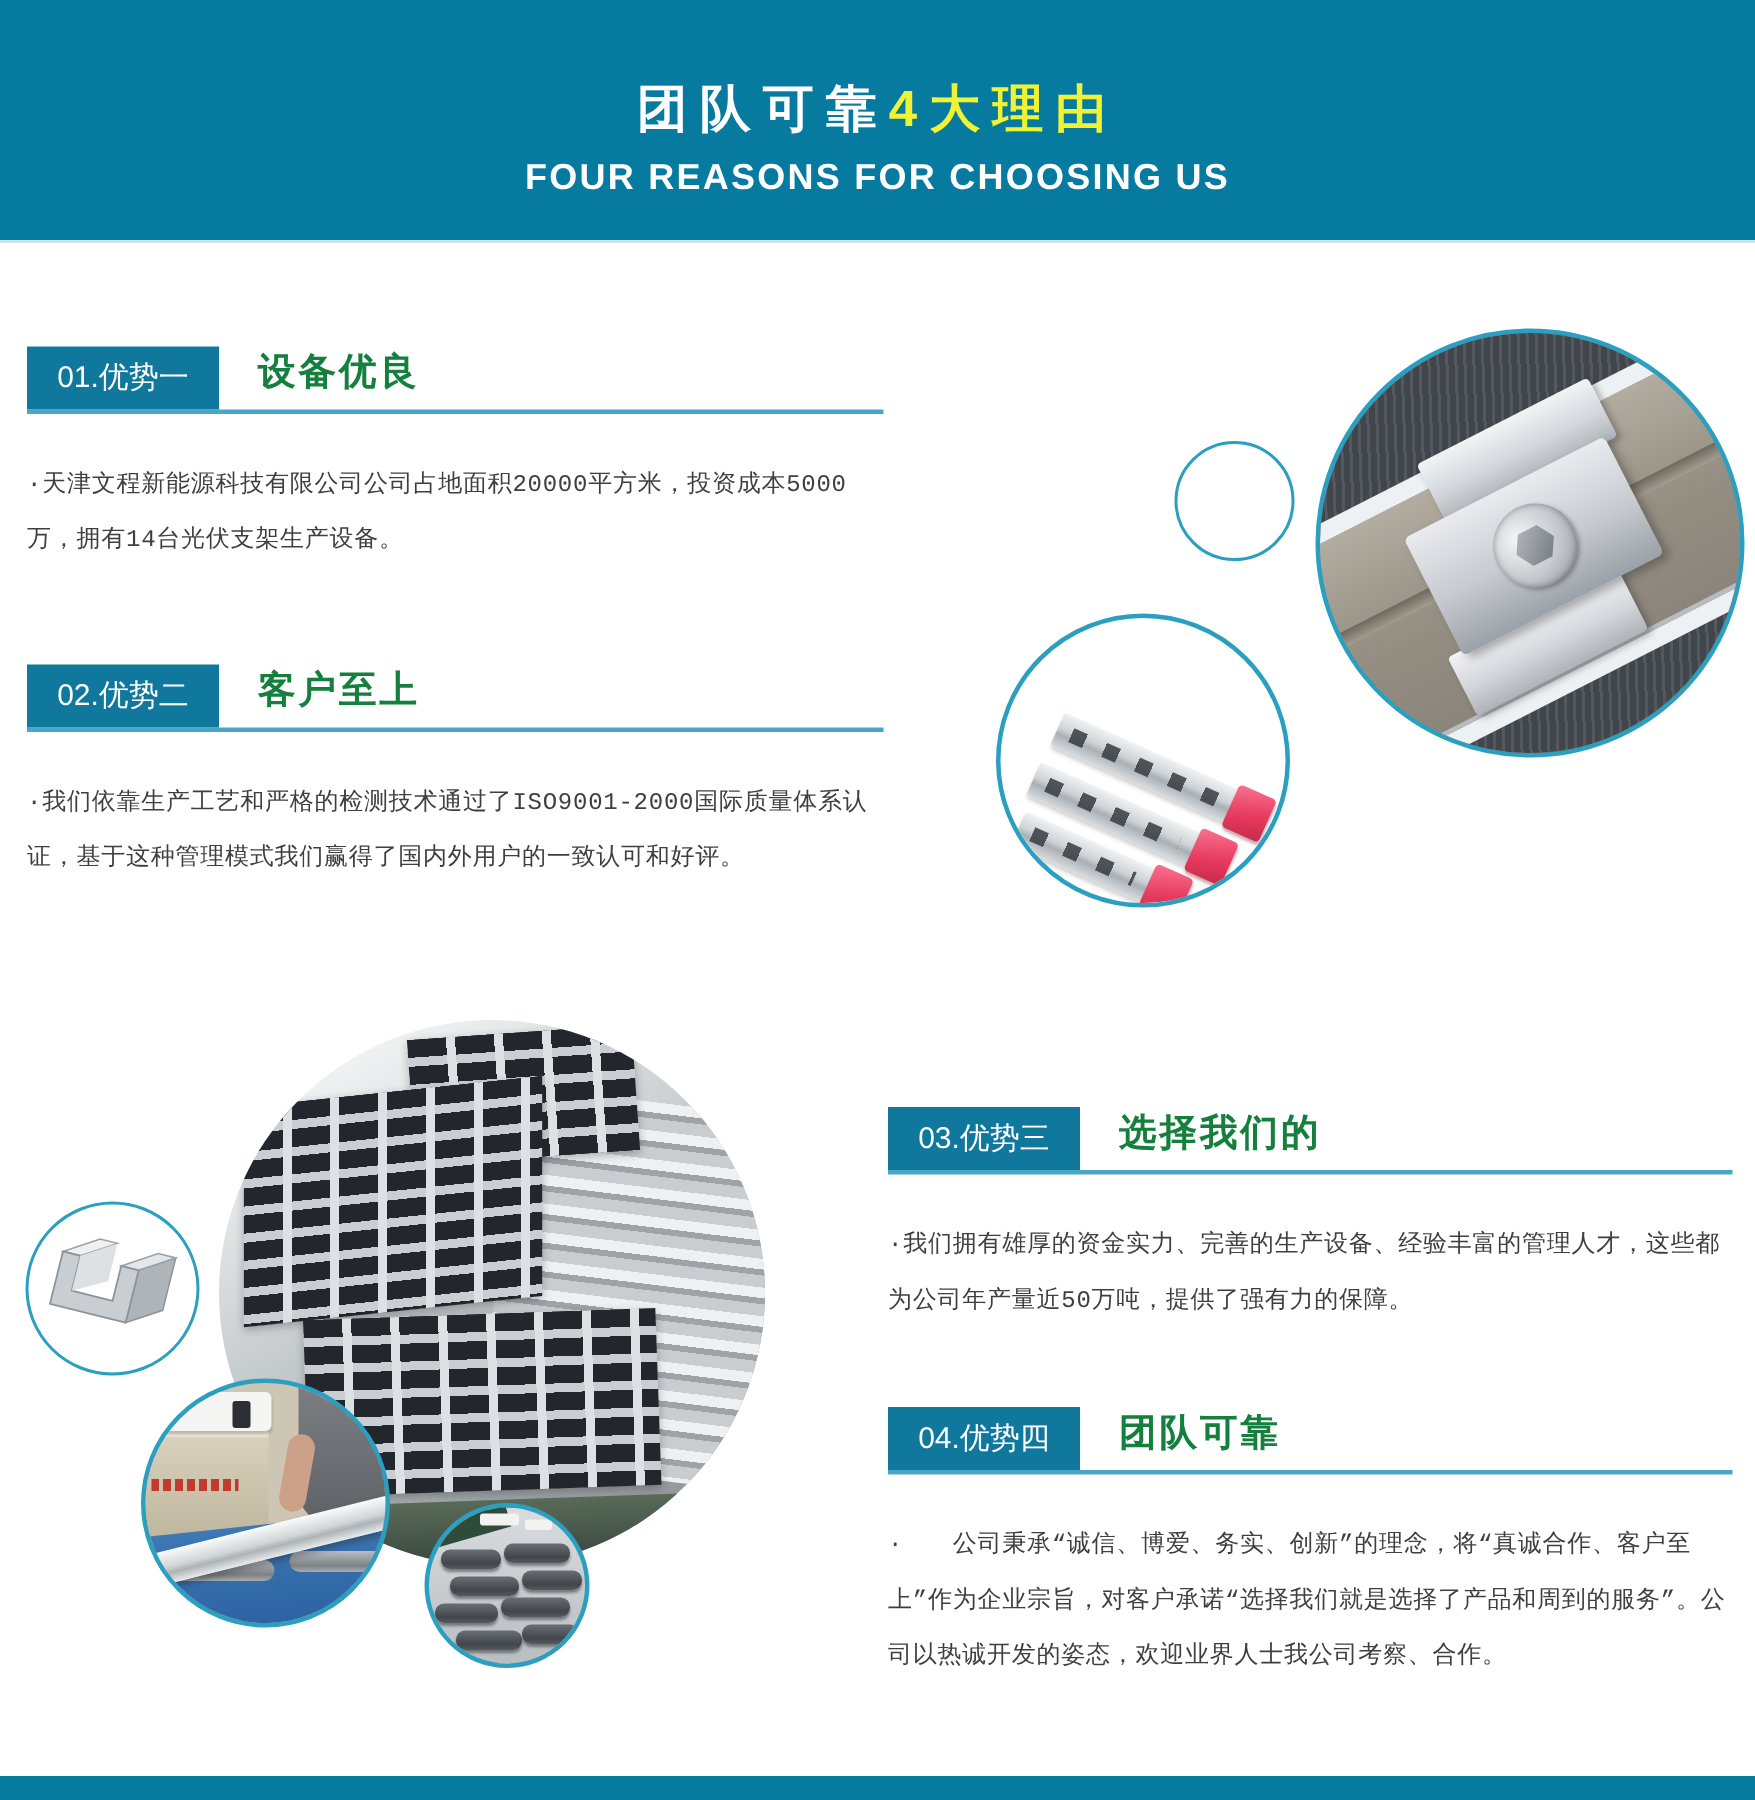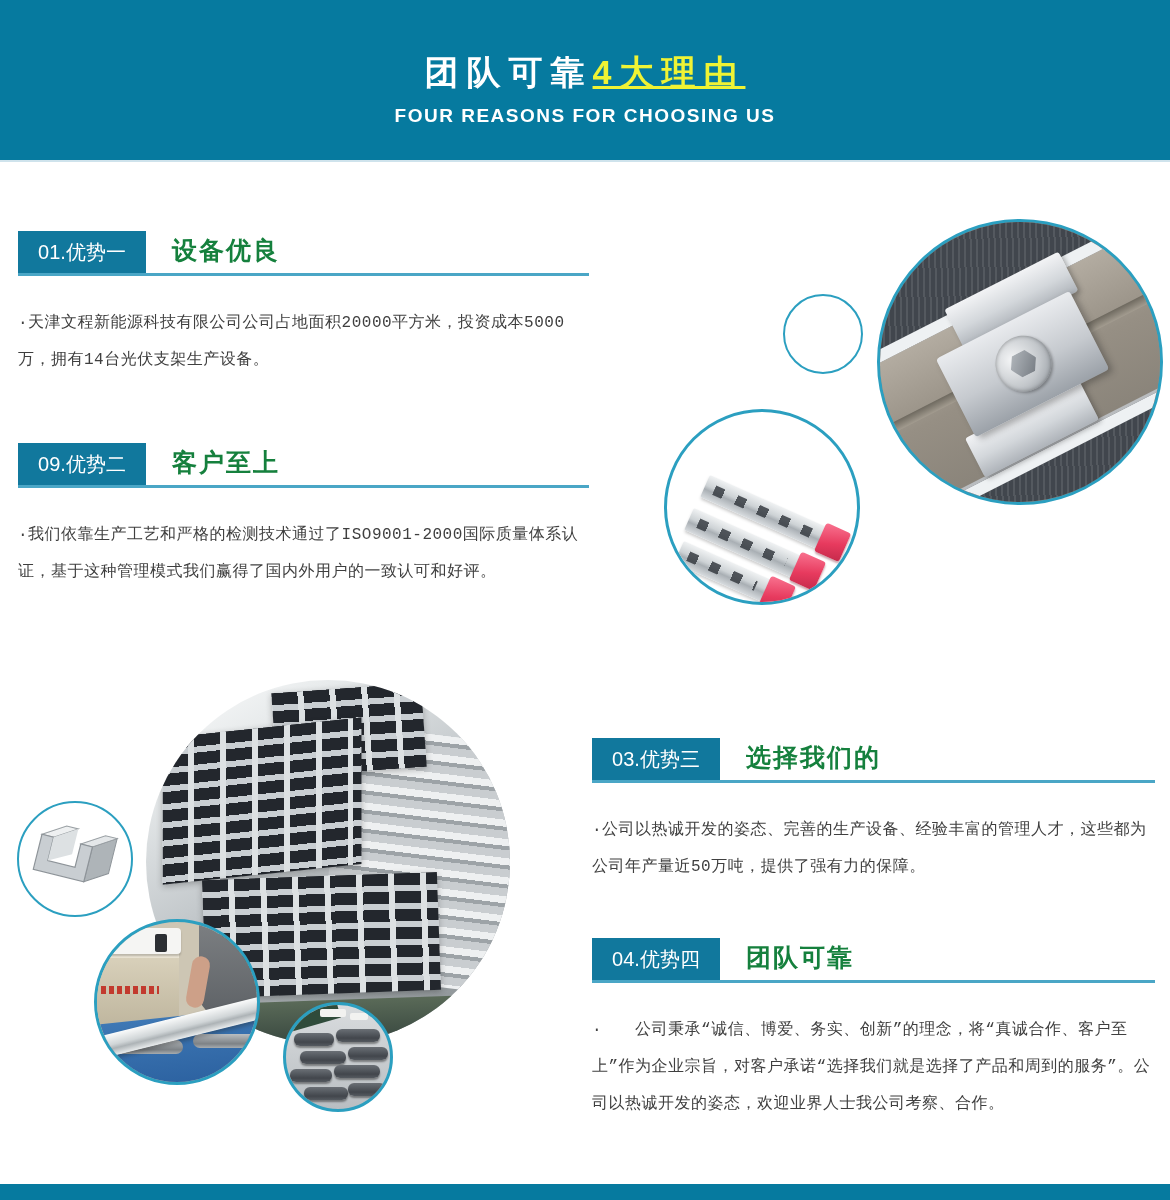--- a/index.html
+++ b/index.html
@@ -12,30 +12,30 @@
   }
   *{margin:0;padding:0;box-sizing:border-box;}
   html,body{background:#fff;}
   body{font-family:"Liberation Sans","DejaVu Sans",sans-serif;}
   .page{position:relative;width:1170px;height:1200px;background:#fff;overflow:hidden;}
 
   
   .banner{position:absolute;left:0;top:0;width:1170px;height:160px;background:var(--accent);
           text-align:center;box-shadow:0 2px 0 #cfe3ec;}
   .banner h1{padding-top:50px;font-size:34px;font-weight:bold;color:#fff;letter-spacing:8px;}
-  .banner h1 .hl{color:var(--yellow);text-decoration:underline;}
-  .banner .sub{margin-top:9px;font-size:19px;font-weight:bold;color:#fff;letter-spacing:1.5px;}
+  .banner h1 .hl{color:var(--yellow);}
+  .banner .sub{margin-top:9px;font-size:24px;font-weight:bold;color:#fff;letter-spacing:1.5px;}
 
   
   .adv{position:absolute;}
   .s1{left:18px;top:231px;width:571px;}
   .s2{left:18px;top:443px;width:571px;}
   .s3{left:592px;top:738px;width:563px;}
   .s4{left:592px;top:938px;width:563px;}
-  .adv-head{display:flex;align-items:flex-end;border-bottom:3px solid var(--underline);}
+  .adv-head{display:flex;border-bottom:3px solid var(--underline);}
   .adv-badge{display:inline-block;width:128px;height:42px;line-height:42px;text-align:center;
              background:var(--badge);color:#fff;font-size:20px;}
   .adv-title{font-size:25px;font-weight:bold;color:#15803d;margin-left:26px;padding-bottom:6px;letter-spacing:2px;}
   .adv-body{margin-top:29px;font-size:16px;line-height:37px;color:var(--body-text);letter-spacing:.5px;font-family:Liberation Mono, monospace;}
 
   
   .circle{position:absolute;border-radius:50%;overflow:hidden;}
   .ring{border:3px solid var(--ring);}
   .ring2{border:2px solid var(--ring);}
 
@@ -153,32 +153,32 @@
   <section class="adv s1">
     <div class="adv-head">
       <span class="adv-badge">01.优势一</span>
       <span class="adv-title">设备优良</span>
     </div>
     <p class="adv-body">·天津文程新能源科技有限公司公司占地面积20000平方米，投资成本5000万，拥有14台光伏支架生产设备。</p>
   </section>
 
   <section class="adv s2">
     <div class="adv-head">
-      <span class="adv-badge">09.优势二</span>
+      <span class="adv-badge">02.优势二</span>
       <span class="adv-title">客户至上</span>
     </div>
     <p class="adv-body">·我们依靠生产工艺和严格的检测技术通过了ISO9001-2000国际质量体系认证，基于这种管理模式我们赢得了国内外用户的一致认可和好评。</p>
   </section>
 
   <section class="adv s3">
     <div class="adv-head">
       <span class="adv-badge">03.优势三</span>
       <span class="adv-title">选择我们的</span>
     </div>
-    <p class="adv-body">·公司以热诚开发的姿态、完善的生产设备、经验丰富的管理人才，这些都为公司年产量近50万吨，提供了强有力的保障。</p>
+    <p class="adv-body">·我们拥有雄厚的资金实力、完善的生产设备、经验丰富的管理人才，这些都为公司年产量近50万吨，提供了强有力的保障。</p>
   </section>
 
   <section class="adv s4">
     <div class="adv-head">
       <span class="adv-badge">04.优势四</span>
       <span class="adv-title">团队可靠</span>
     </div>
     <p class="adv-body">·　　公司秉承“诚信、博爱、务实、创新”的理念，将“真诚合作、客户至上”作为企业宗旨，对客户承诺“选择我们就是选择了产品和周到的服务”。公司以热诚开发的姿态，欢迎业界人士我公司考察、合作。</p>
   </section>
 

